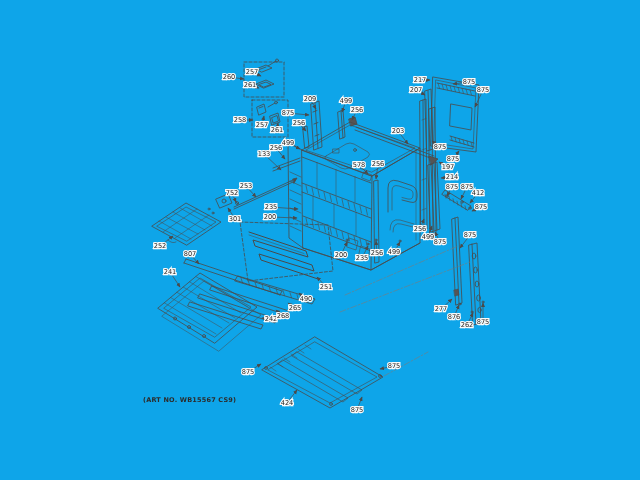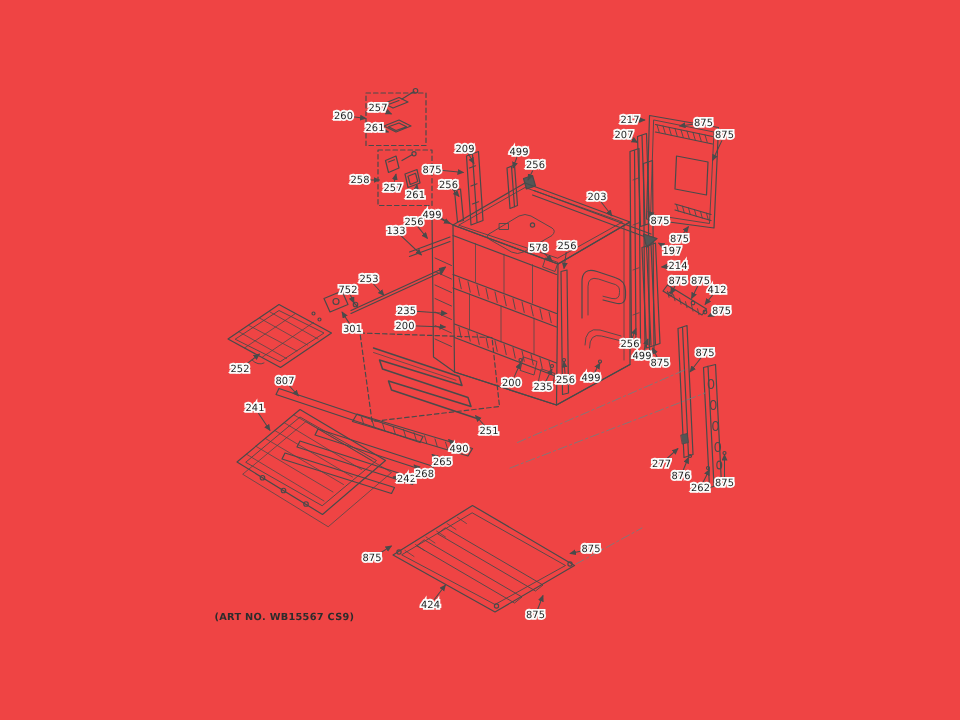--- a/index.html
+++ b/index.html
@@ -1,20 +1,20 @@
 <!DOCTYPE html>
 <html><head>
 <meta charset="utf-8">
 <style>
   html,body{margin:0;padding:0;}
   body{width:640px;height:480px;overflow:hidden;background:#fbfbfa;
        font-family:"DejaVu Sans", sans-serif;}
-  .canvas{position:relative;width:640px;height:480px;background:#ef4444;}
+  .canvas{position:relative;width:640px;height:480px;background:#0ea5e9;}
   svg{position:absolute;left:0;top:0;}
-  .artno{position:absolute;left:143px;top:407px;font-size:6.5px;font-weight:bold;
+  .artno{position:absolute;left:143px;top:396px;font-size:6.5px;font-weight:bold;
          color:#2c2c2c;letter-spacing:.2px;font-family:"DejaVu Sans", sans-serif;text-align:right;}
   .lbl{font-size:6.6px;fill:#1d1d1d;paint-order:stroke;stroke:#fbfbfa;stroke-width:2.4px;
        font-family:"DejaVu Sans", sans-serif;}
 </style>
 </head>
 <body>
 
 <div class="canvas">
 
 <svg id="diagram" width="640" height="480" viewBox="0 0 640 480">

